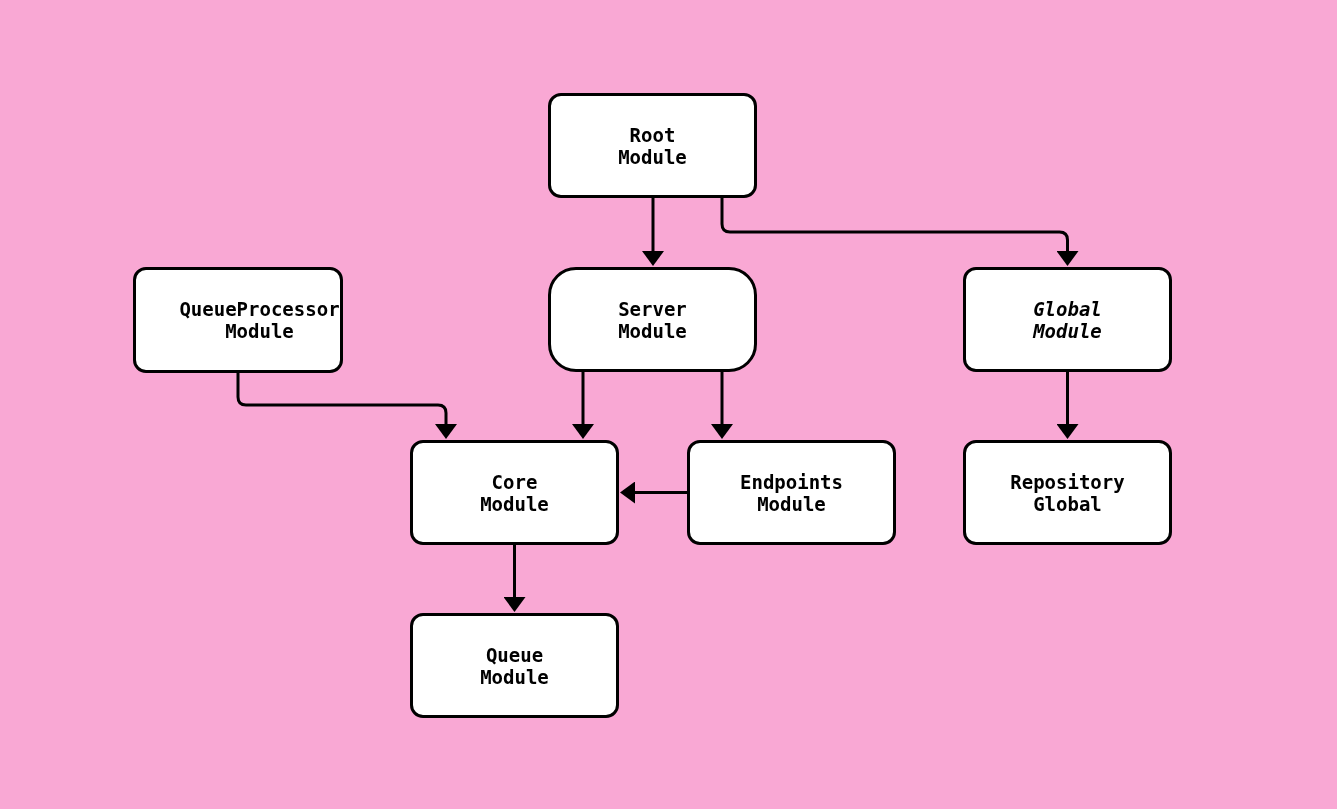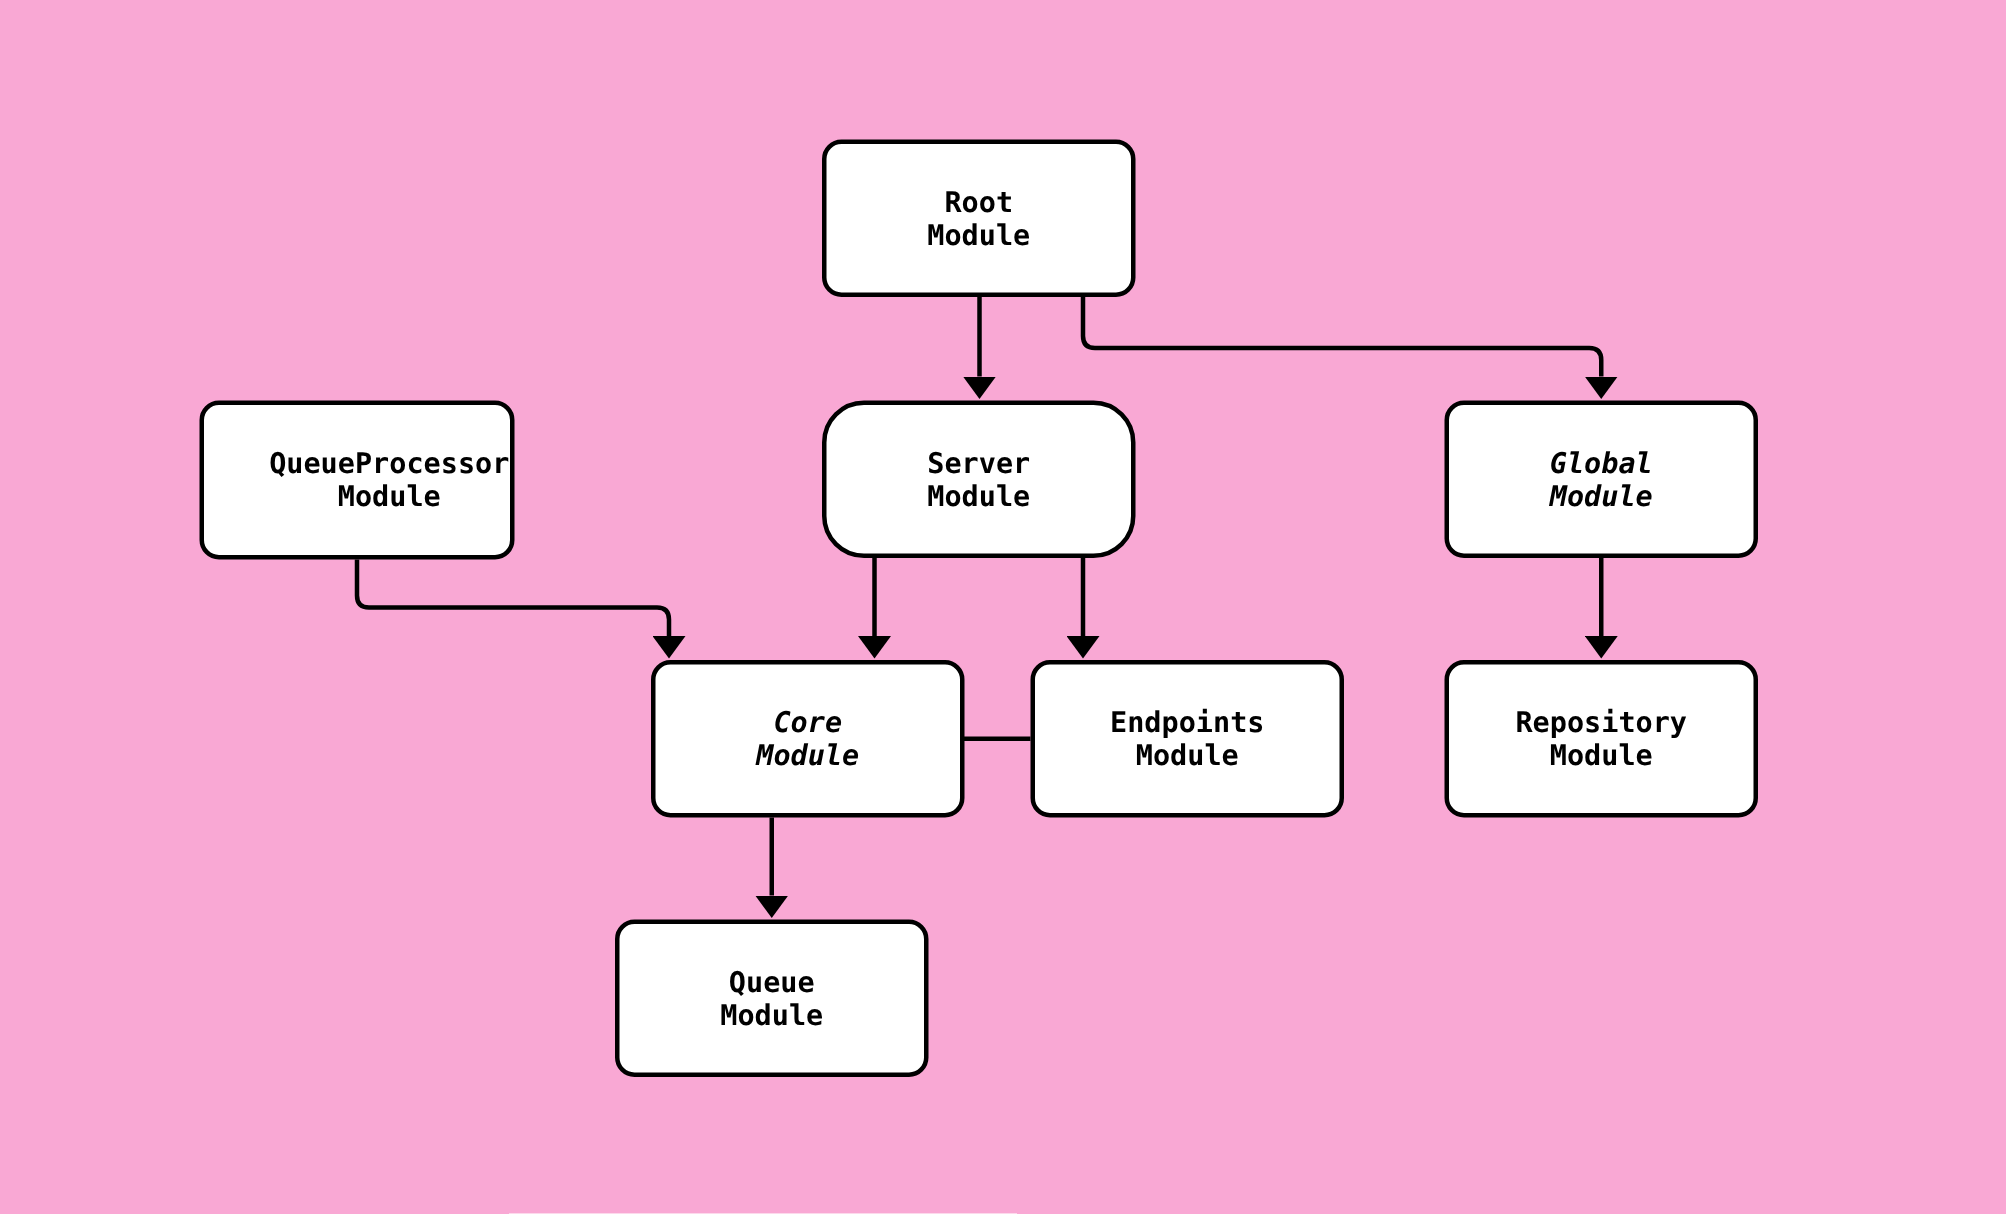--- a/index.html
+++ b/index.html
@@ -45,21 +45,21 @@
     line-height: 22px;
     color: #000000;
     text-align: center;
     white-space: pre-line;
   }
   
   .pos-root           { left: 548px;  top: 93px;  }
   .pos-queueprocessor { left: 133px;  top: 267px; width: 210px; height: 106px; padding-left: 43px; }
   .pos-server         { left: 548px;  top: 267px; border-radius: 28px; }
   .pos-global         { left: 963px;  top: 267px; font-style: italic; }
-  .pos-core           { left: 434px;  top: 440px; font-style: italic; }
+  .pos-core           { left: 410px;  top: 440px; }
   .pos-endpoints      { left: 687px;  top: 440px; }
   .pos-repository     { left: 963px;  top: 440px; }
   .pos-queue          { left: 410px;  top: 613px; }
 </style>
 </head>
 <body>
 
 <div class="canvas">
 
   <svg class="edges-layer" width="1337" height="809" viewBox="0 0 1337 809" xmlns="http://www.w3.org/2000/svg">
@@ -111,21 +111,21 @@
 Module</span>
   </div>
 
   <div class="node pos-endpoints">
     <span class="node-label">Endpoints
 Module</span>
   </div>
 
   <div class="node pos-repository">
     <span class="node-label">Repository
-Module</span>
+Global</span>
   </div>
 
   <div class="node pos-queue">
     <span class="node-label">Queue
 Module</span>
   </div>
 
 </div>
 
 </body></html>

